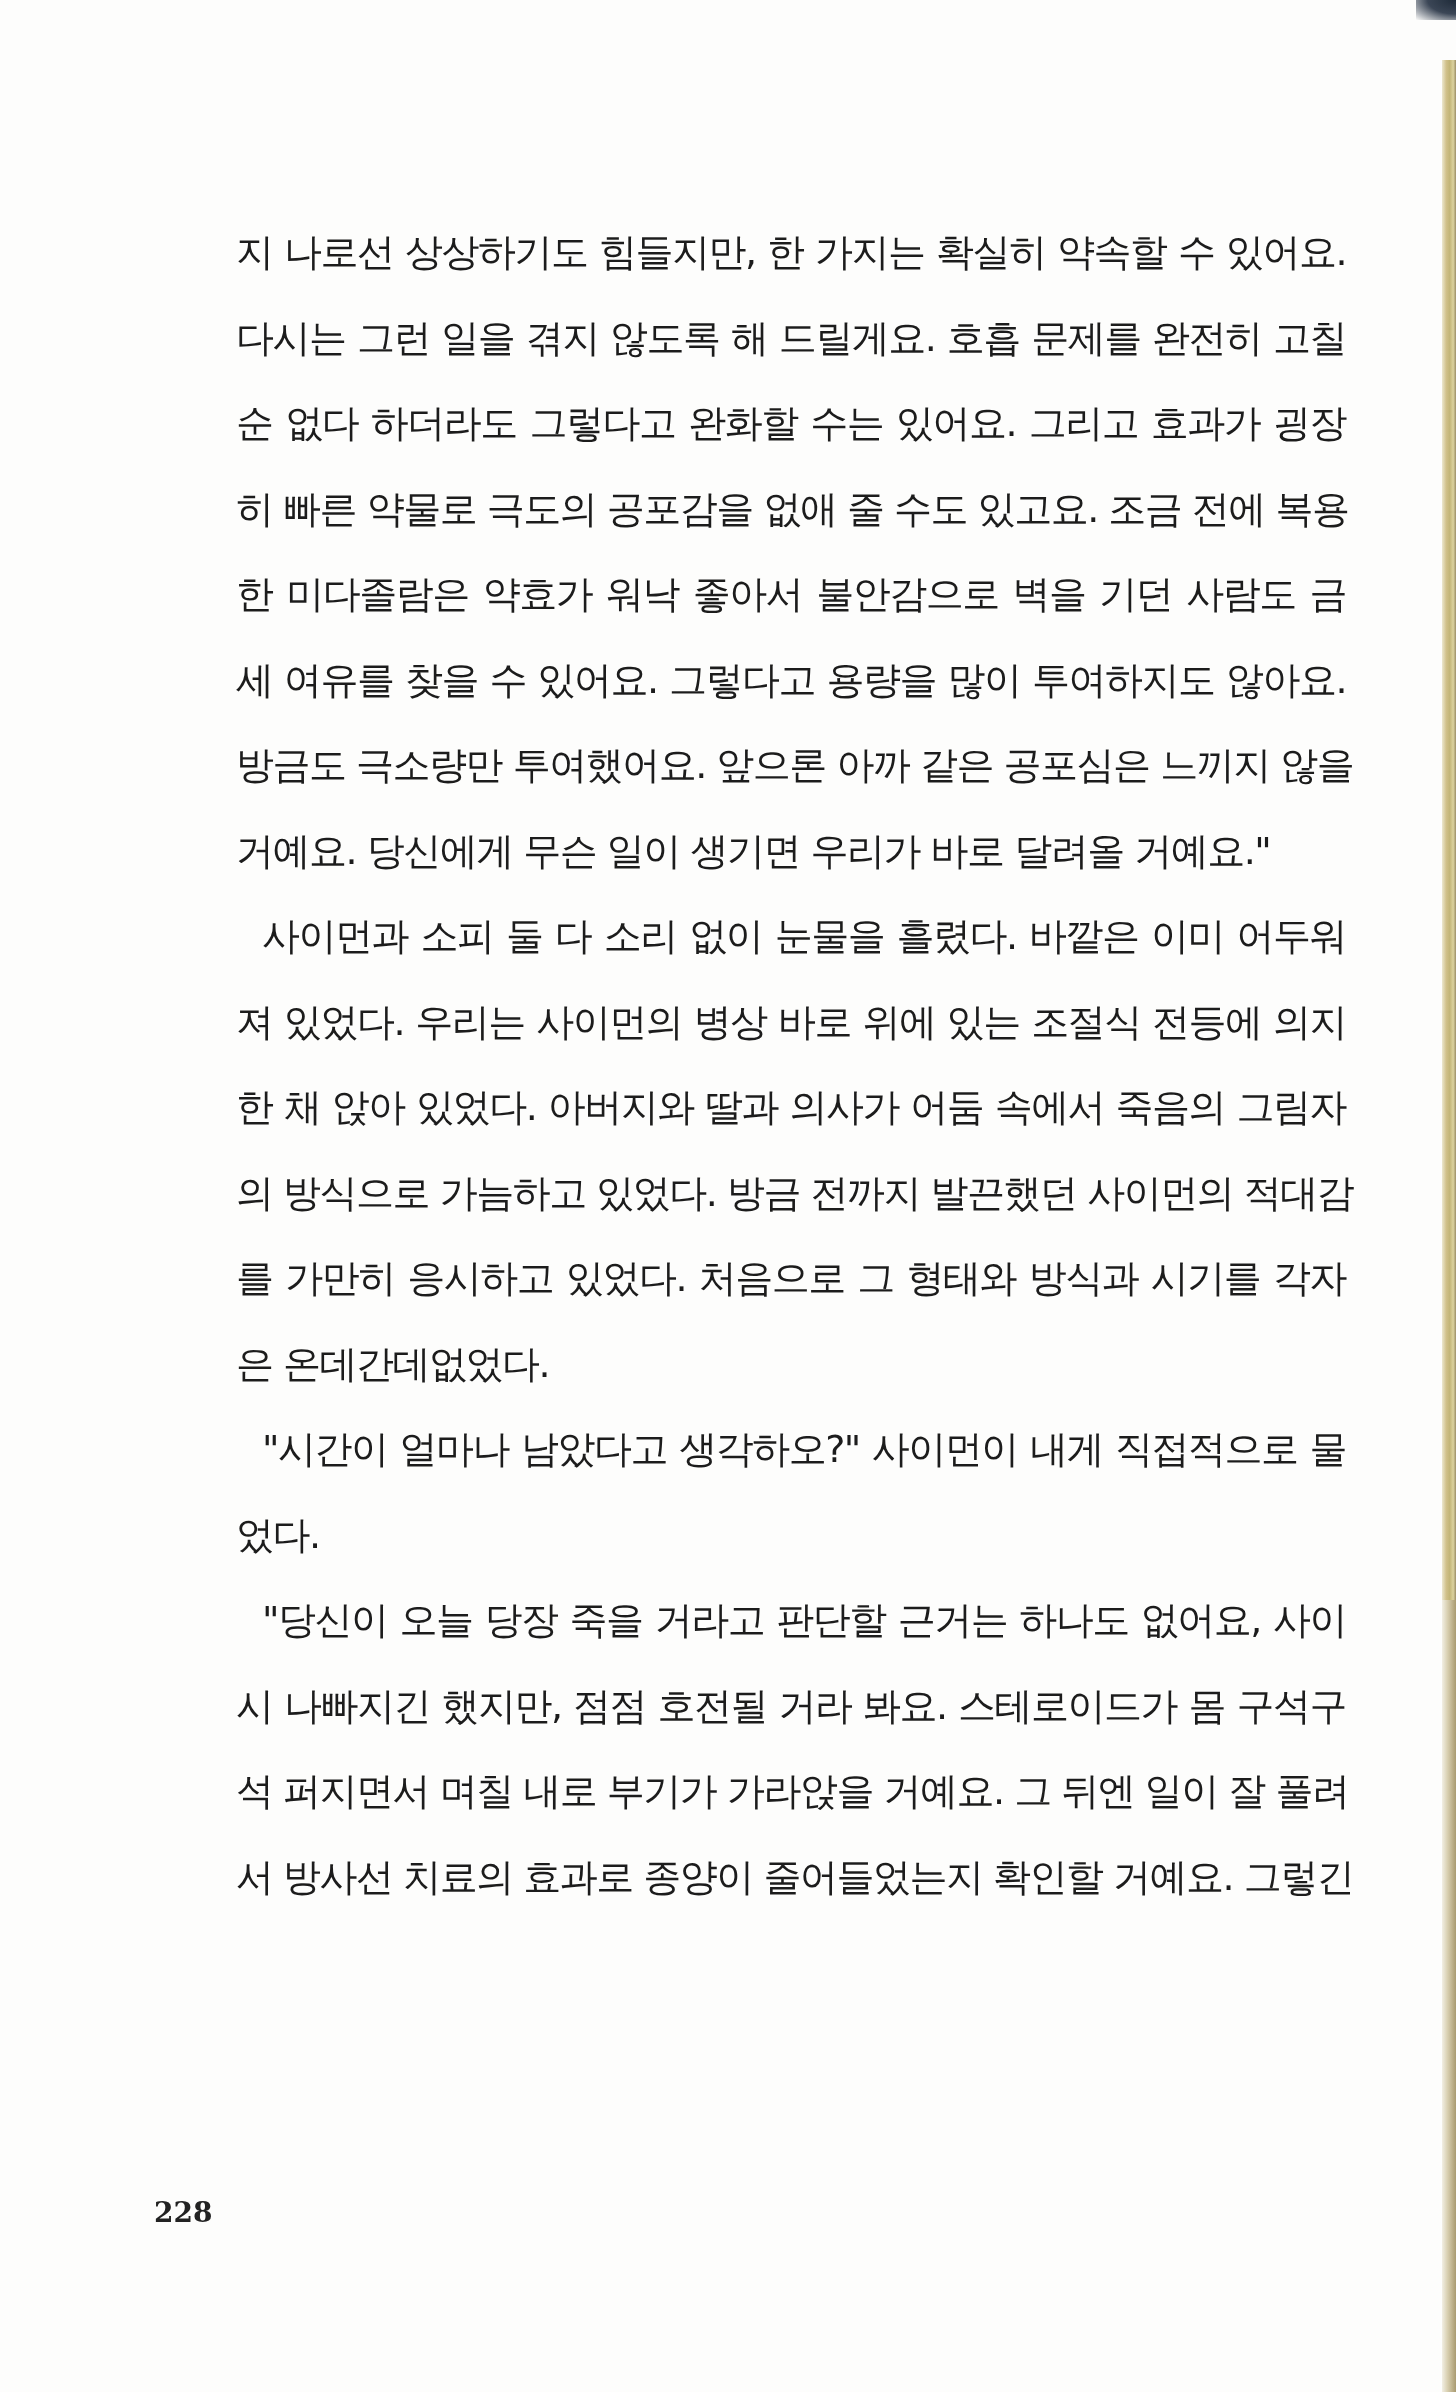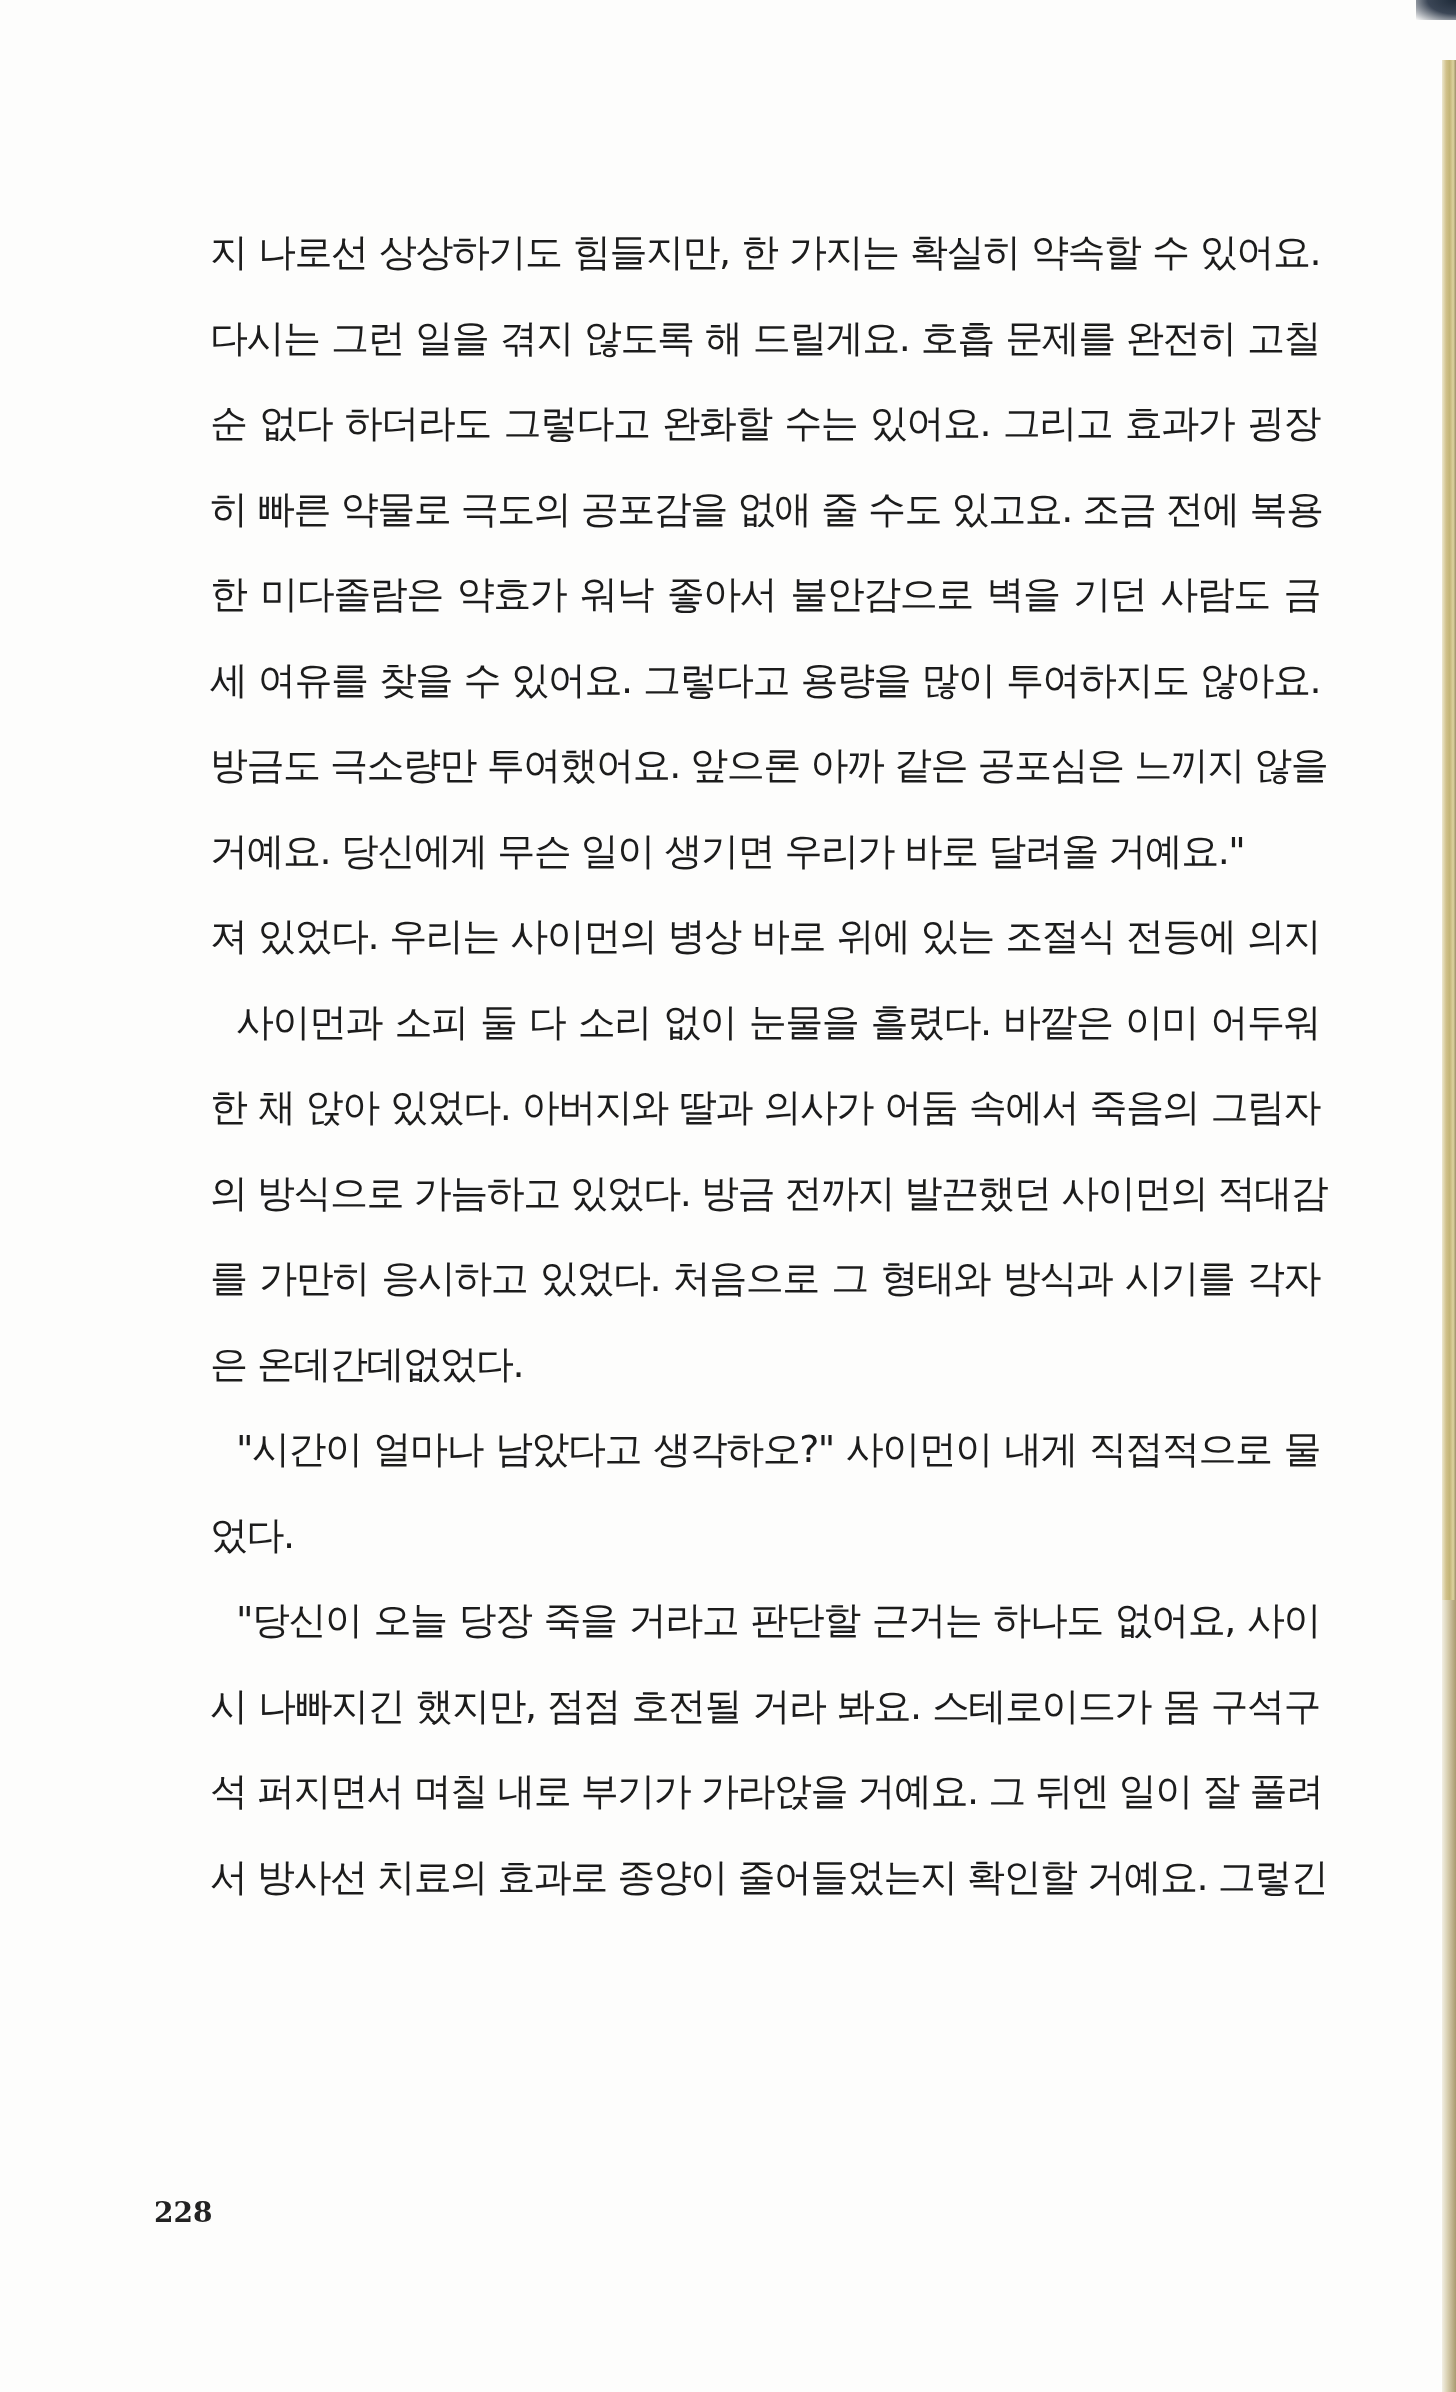--- a/index.html
+++ b/index.html
@@ -37,21 +37,21 @@
     .corner-shadow {
       position: absolute;
       top: 0;
       right: 0;
       width: 40px;
       height: 20px;
       background: radial-gradient(ellipse at top right, #1e2a38 0%, #3b4656 50%, rgba(255,255,255,0) 100%);
     }
     .text-block {
       position: absolute;
-      left: 210px;
+      left: 236px;
       top: 222px;
       width: 1110px;
       font-family: "DejaVu Sans", sans-serif;
       font-size: 38px;
       color: #1c1c1c;
       letter-spacing: -1.5px;
     }
     .line {
       height: 85.5px;
       line-height: 60px;
@@ -85,22 +85,22 @@
 
   <div class="text-block" id="text-block">
       <div class="line">지 나로선 상상하기도 힘들지만, 한 가지는 확실히 약속할 수 있어요.</div>
       <div class="line">다시는 그런 일을 겪지 않도록 해 드릴게요. 호흡 문제를 완전히 고칠</div>
       <div class="line">순 없다 하더라도 그렇다고 완화할 수는 있어요. 그리고 효과가 굉장</div>
       <div class="line">히 빠른 약물로 극도의 공포감을 없애 줄 수도 있고요. 조금 전에 복용</div>
       <div class="line">한 미다졸람은 약효가 워낙 좋아서 불안감으로 벽을 기던 사람도 금</div>
       <div class="line">세 여유를 찾을 수 있어요. 그렇다고 용량을 많이 투여하지도 않아요.</div>
       <div class="line">방금도 극소량만 투여했어요. 앞으론 아까 같은 공포심은 느끼지 않을</div>
       <div class="line last">거예요. 당신에게 무슨 일이 생기면 우리가 바로 달려올 거예요."</div>
+      <div class="line indent">사이먼과 소피 둘 다 소리 없이 눈물을 흘렸다. 바깥은 이미 어두워</div>
       <div class="line">져 있었다. 우리는 사이먼의 병상 바로 위에 있는 조절식 전등에 의지</div>
-      <div class="line indent">사이먼과 소피 둘 다 소리 없이 눈물을 흘렸다. 바깥은 이미 어두워</div>
       <div class="line">한 채 앉아 있었다. 아버지와 딸과 의사가 어둠 속에서 죽음의 그림자</div>
       <div class="line">의 방식으로 가늠하고 있었다. 방금 전까지 발끈했던 사이먼의 적대감</div>
       <div class="line">를 가만히 응시하고 있었다. 처음으로 그 형태와 방식과 시기를 각자</div>
       <div class="line last">은 온데간데없었다.</div>
       <div class="line indent">"시간이 얼마나 남았다고 생각하오?" 사이먼이 내게 직접적으로 물</div>
       <div class="line last">었다.</div>
       <div class="line indent">"당신이 오늘 당장 죽을 거라고 판단할 근거는 하나도 없어요, 사이</div>
       <div class="line">시 나빠지긴 했지만, 점점 호전될 거라 봐요. 스테로이드가 몸 구석구</div>
       <div class="line">석 퍼지면서 며칠 내로 부기가 가라앉을 거예요. 그 뒤엔 일이 잘 풀려</div>
       <div class="line">서 방사선 치료의 효과로 종양이 줄어들었는지 확인할 거예요. 그렇긴</div>

